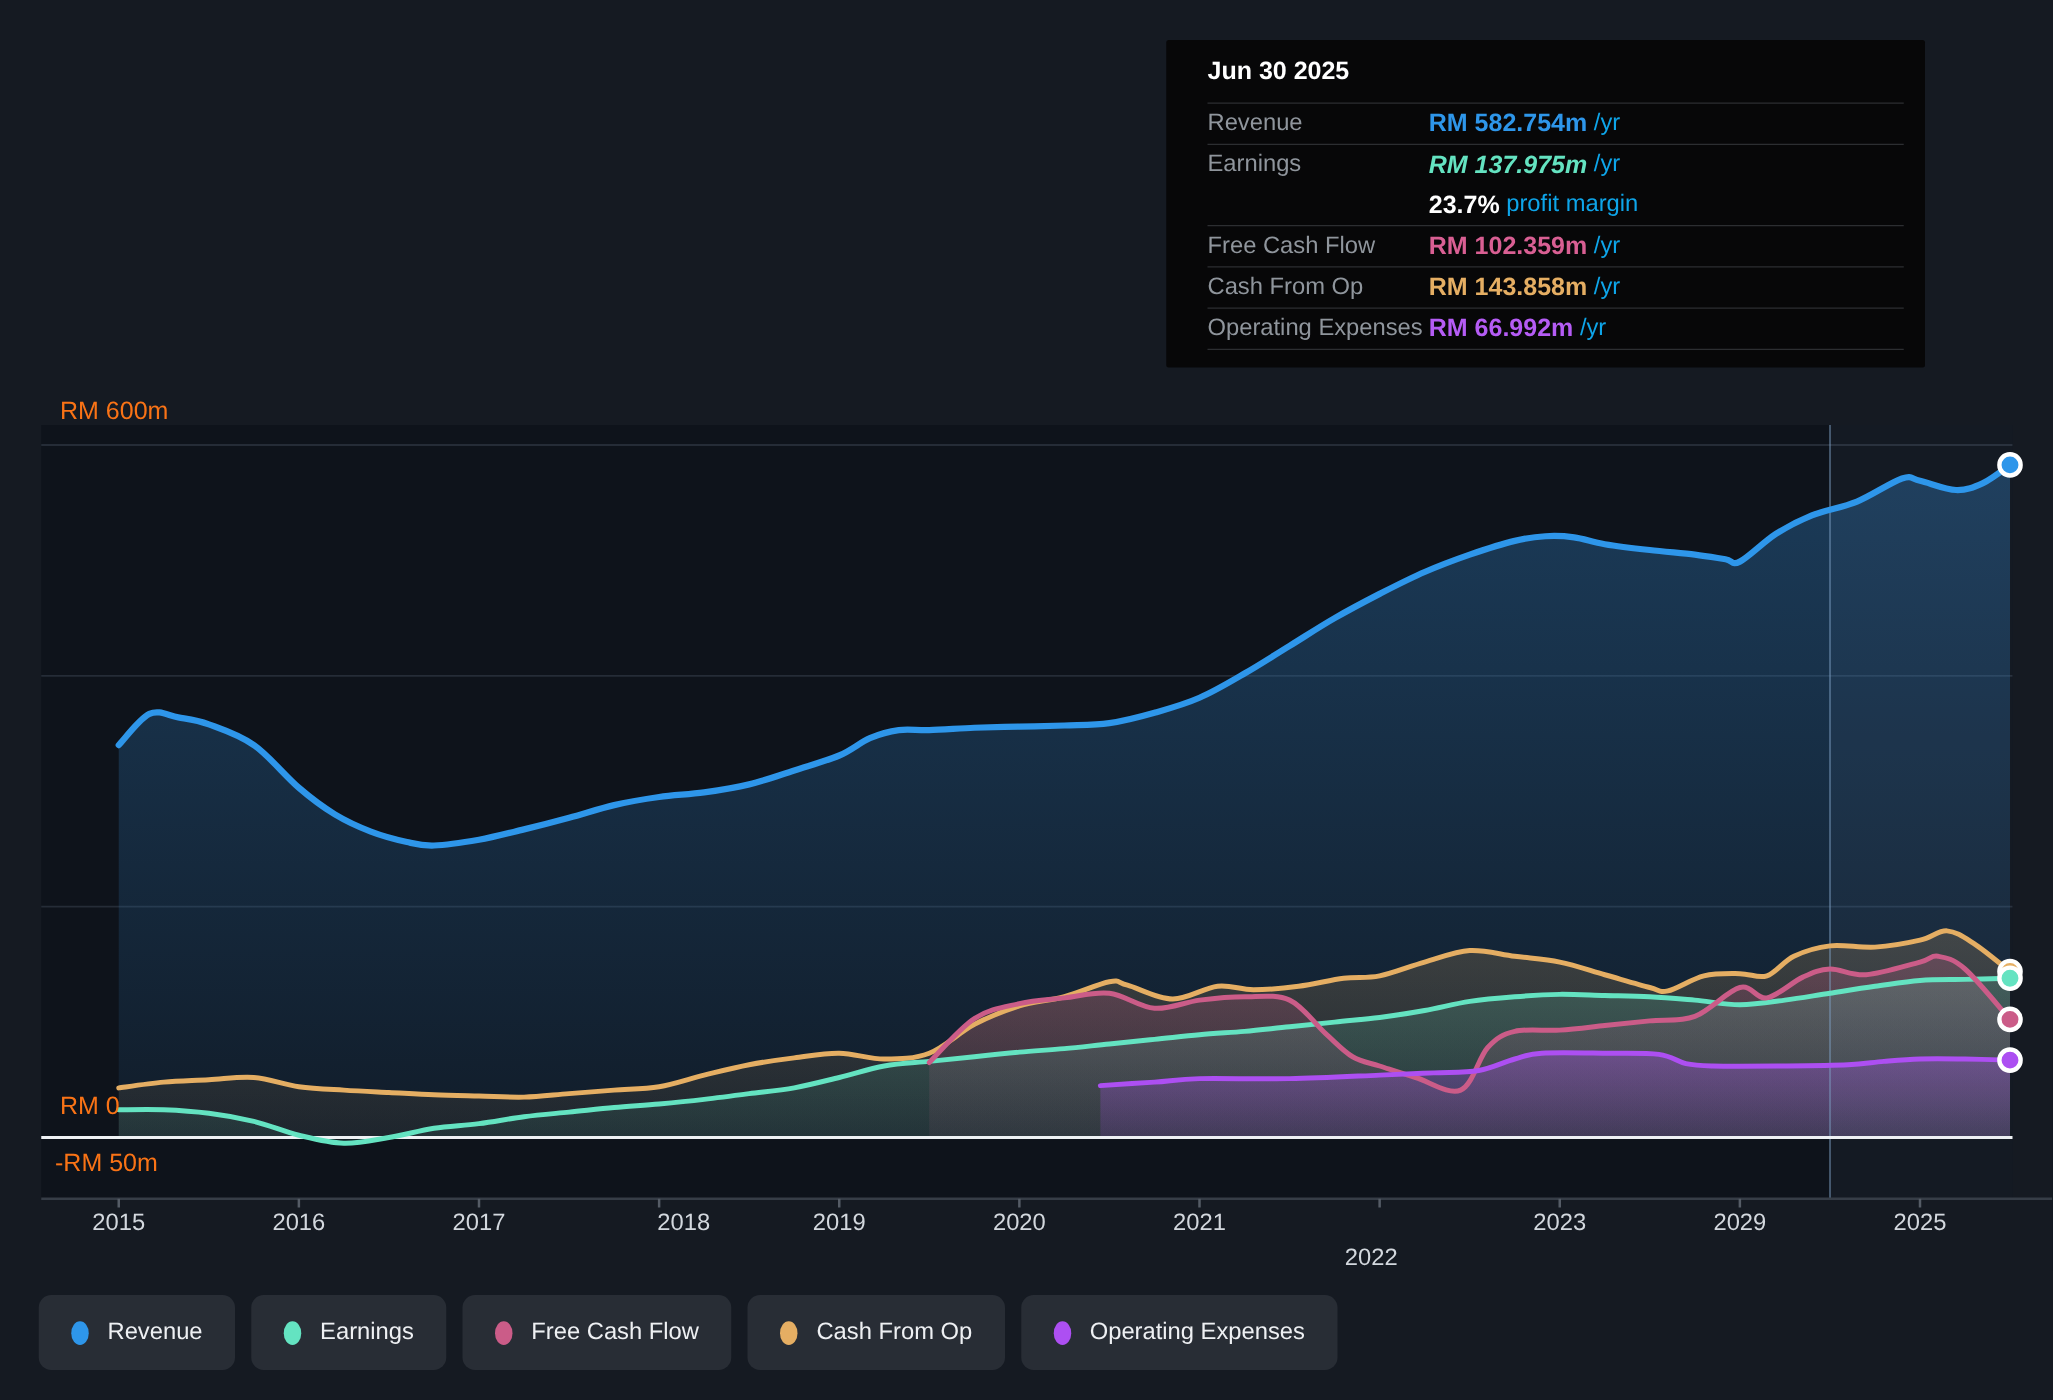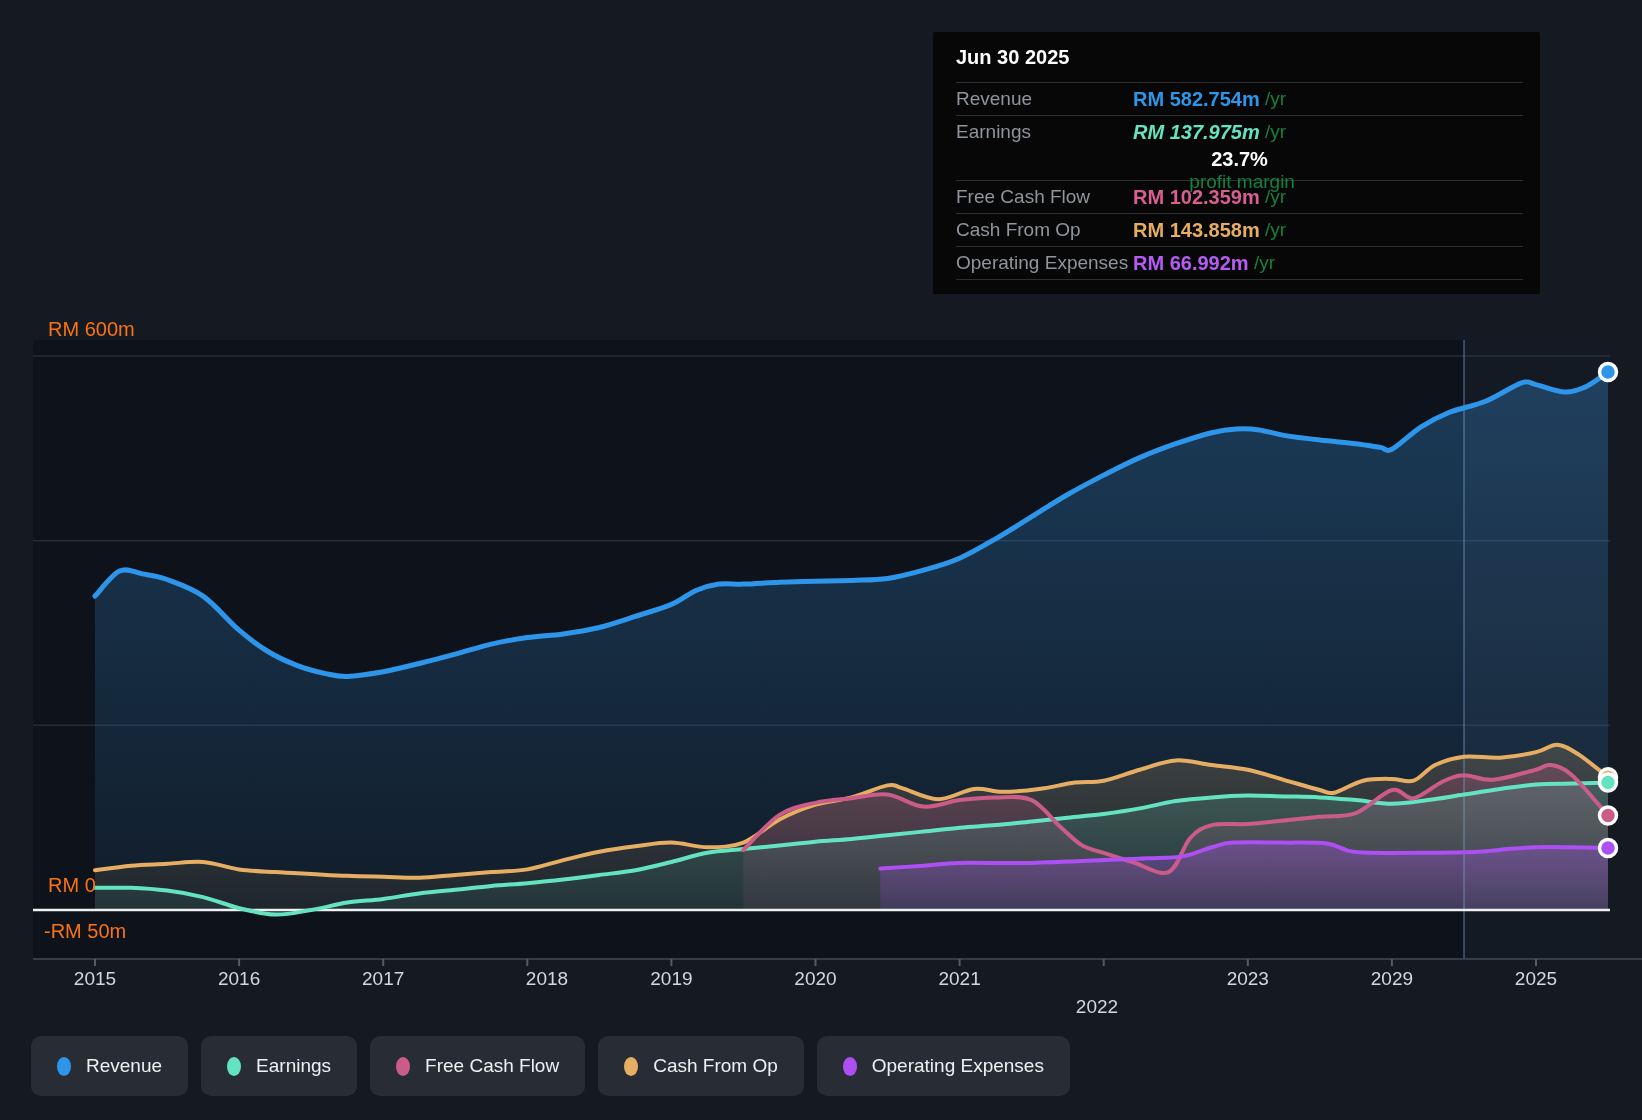--- a/index.html
+++ b/index.html
@@ -1,28 +1,28 @@
 <!DOCTYPE html>
 <html><head>
 <meta charset="utf-8">
 <style>
   html,body{margin:0;padding:0;background:#151a22;}
   body{font-family:"Liberation Sans","DejaVu Sans",sans-serif;-webkit-font-smoothing:antialiased;}
   .stage{position:relative;width:1642px;height:1120px;background:#151a22;overflow:hidden;}
   svg{position:absolute;left:0;top:0;}
   
   .tooltip{position:absolute;left:933px;top:32px;width:607px;background:#070708;border-radius:2px;
-           padding:0 0 14px 6px;box-sizing:border-box;z-index:5;}
+           padding:0 0 14px 16px;box-sizing:border-box;z-index:5;}
   .tt-title{font-size:20px;font-weight:700;color:#fff;padding:14px 17px 13px 17px;}
   .tt-row{display:flex;align-items:center;height:32px;margin:0 17px;border-top:1px solid #2c2e31;}
-  .tt-row.sub{border-top:none;flex-direction:column;}
+  .tt-row.sub{border-top:none;}
   .tt-row:last-child{border-bottom:1px solid #2c2e31;}
   .tt-label{width:177px;font-size:19px;color:#8f959c;white-space:nowrap;}
   .tt-val{font-size:20px;font-weight:700;white-space:nowrap;}
-  .tt-suffix{font-size:19px;color:#15803d;font-weight:400;white-space:pre;}
+  .tt-suffix{font-size:19px;color:#0ea5e9;font-weight:400;white-space:pre;}
   
   .ylab{position:absolute;color:#f97316;font-size:20px;z-index:3;}
   .xlab{position:absolute;top:968px;width:80px;margin-left:-40px;text-align:center;
         color:#d3d8de;font-size:19px;z-index:3;}
   
   .legend{position:absolute;left:31px;top:1036px;display:flex;gap:13px;z-index:4;}
   .pill{display:flex;align-items:center;height:60px;padding:0 26px;background:#282d35;
         border-radius:10px;cursor:pointer;}
   .dot{width:14px;height:19px;border-radius:50%;margin-right:15px;flex:0 0 auto;}
   .pill-label{font-size:19px;font-weight:500;color:#eef0f3;white-space:nowrap;}

